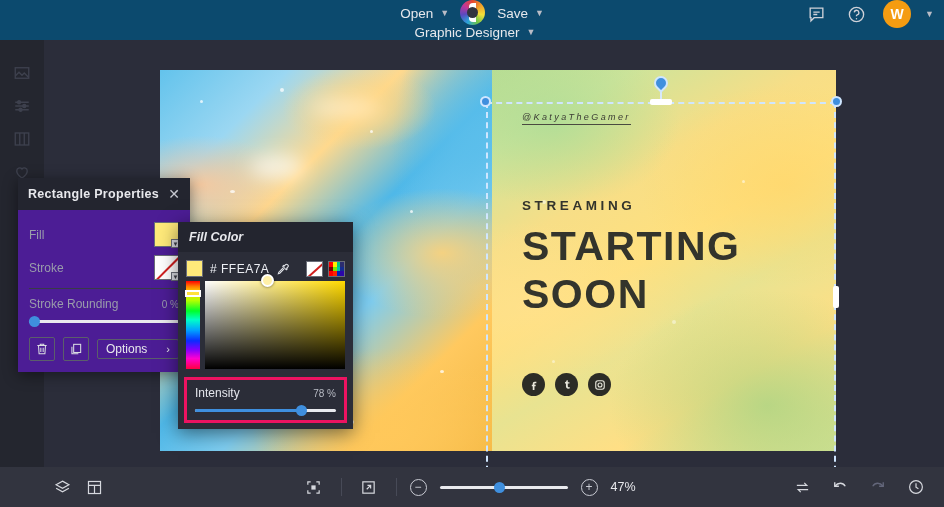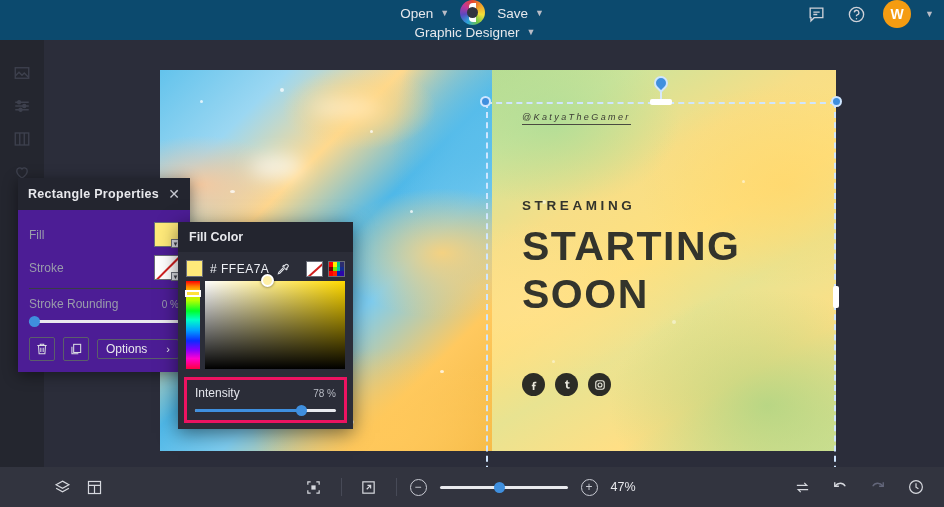--- a/index.html
+++ b/index.html
@@ -198,21 +198,21 @@
     display:flex; align-items:center; justify-content:space-between; padding:0 8px;
     color:#e7e8ec; font-size:12px; cursor:pointer;
   }
 
   
   .fcpop {
     position:absolute; left:178px; top:222px; width:175px; background:#2b2d38;
     box-shadow: 0 4px 18px rgba(0,0,0,.5); z-index: 40;
   }
   .fc-head { height:30px; background:#23252f; display:flex; align-items:center; padding:0 11px; }
-  .fc-title { color:#e7e8ec; font-size:12.5px; font-weight:bold; }
+  .fc-title { color:#e7e8ec; font-size:12.5px; font-weight:bold;font-style:italic; }
   .fc-row { display:flex; align-items:center; padding: 8px 8px 4px; gap:7px; }
   .fc-sw { width:17px; height:17px; background:#ffea7a; border:1px solid #6a6d78; cursor:pointer; }
   .fc-hex { color:#eceef3; font-size:12px; letter-spacing:.5px; flex:0 0 auto; }
   .fc-eye { color:#e3e5ea; cursor:pointer; display:flex; align-items:center; }
   .fc-right { margin-left:auto; display:flex; gap:5px; }
   .fc-btn-none {
     width:17px; height:16px; background:#fff; border:1px solid #6a6d78; position:relative; overflow:hidden; cursor:pointer;
   }
   .fc-btn-none::after {
     content:""; position:absolute; left:-3px; top:7px; width:24px; height:2px; background:#d02020; transform:rotate(-42deg);

